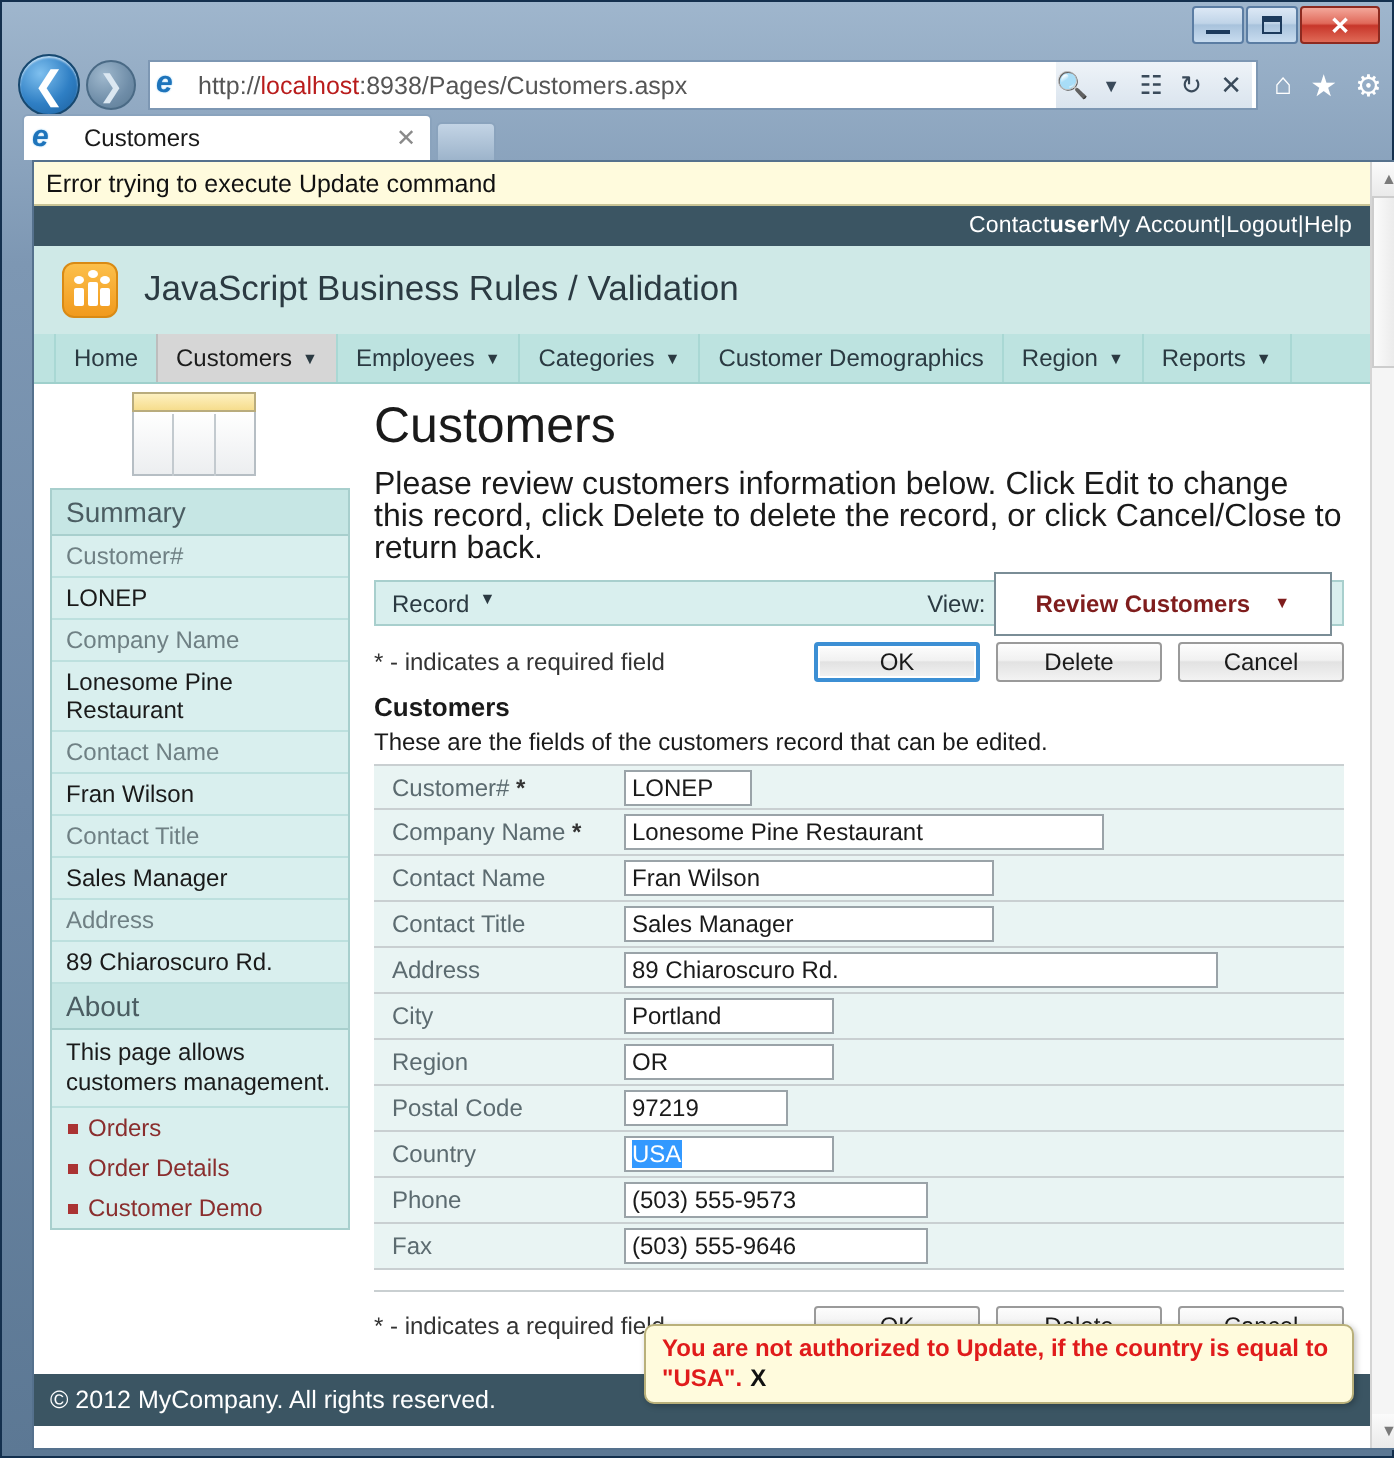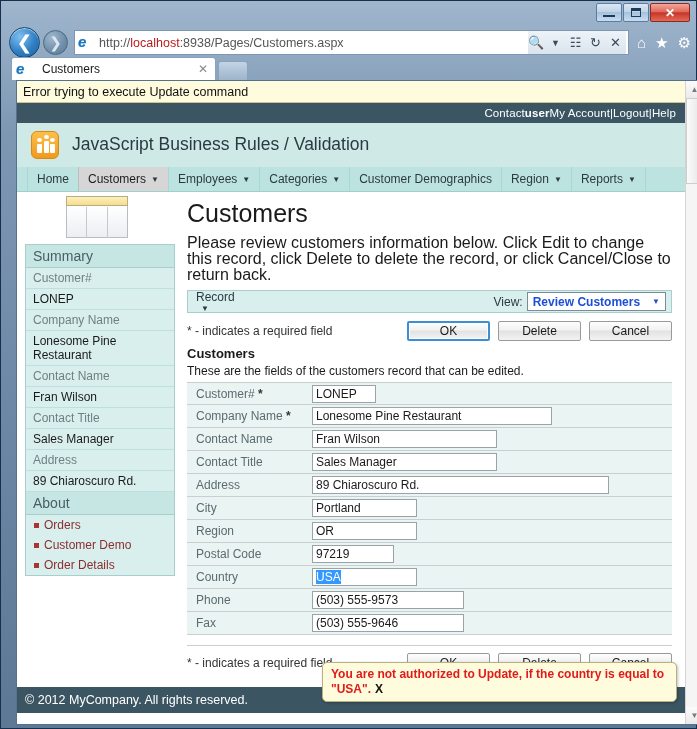--- a/index.html
+++ b/index.html
@@ -162,27 +162,27 @@
   #breadcrumb { font-size:11.5px; color:#2a5d8f; }
   #breadcrumb .sep { color:#555; margin:0 2px; }
   #pagetitle { font-size:25px; color:#1a1a1a; margin:1px 0 7px 0; font-weight:normal; }
   #intro { font-size:16px; color:#1a1a1a; line-height:16px; margin-bottom:7px; }
 
   #recordbar {
     background:#d9efee; border:1px solid #a8cfcd; height:23px;
     display:flex; align-items:center; padding:0 5px 0 8px; font-size:12px; color:#2b3a42;
     margin-bottom:8px;
   }
-  #recordbtn { display:flex; align-items:flex-start;flex-direction:column; }
+  #recordbtn { display:flex; align-items:flex-start; }
   #recordbtn .caret { margin-left:5px; font-size:8px; }
   #viewwrap { margin-left:auto; display:flex; align-items:center; gap:4px; }
   #viewlabel { font-size:12px; color:#2b3a42; }
   #viewsel {
-    background:#fff; border:1px solid #7a8d96; height:19px; display:flex; align-items:center;
-    padding:0 5px; font-size:12px; font-weight:bold; color:#1d4ed8; gap:12px;
+    background:#fff; border:1px solid #7a8d96; height:32px; display:flex; align-items:center;
+    padding:0 20px; font-size:12px; font-weight:bold; color:#7f1d1d; gap:12px;
   }
   #viewsel .caret { font-size:8px; font-weight:normal; }
 
   .reqrow { display:flex; align-items:center; margin-bottom:5px; }
   .reqnote { font-size:12px; color:#333; }
   .btns { margin-left:auto; display:flex; gap:8px; }
   .btn {
     width:83px; height:20px; font-size:12px; color:#1a1a1a;
     background:linear-gradient(to bottom,#fdfdfd 0%, #f1f1f1 45%, #e2e2e2 50%, #f3f3f3 100%);
     border:1px solid #9a9a9a; border-radius:2px;
@@ -356,24 +356,25 @@
                 <div class="sb-label">Company Name</div>
                 <div class="sb-value">Lonesome Pine Restaurant</div>
                 <div class="sb-label">Contact Name</div>
                 <div class="sb-value">Fran Wilson</div>
                 <div class="sb-label">Contact Title</div>
                 <div class="sb-value">Sales Manager</div>
                 <div class="sb-label">Address</div>
                 <div class="sb-value">89 Chiaroscuro Rd.</div>
               </div>
             <div class="sb-h">About</div>
+            <div class="sb-text">This page allows customers management.</div>
             <div id="seealso-links">
                 <div class="sb-link"><span class="bullet"></span><span>Orders</span></div>
+                <div class="sb-link"><span class="bullet"></span><span>Order Details</span></div>
                 <div class="sb-link"><span class="bullet"></span><span>Customer Demo</span></div>
-                <div class="sb-link"><span class="bullet"></span><span>Order Details</span></div>
               </div>
           </div>
         </div>
 
         <div id="main">
           <h1 id="pagetitle">Customers</h1>
           <div id="intro">Please review customers information below. Click Edit to change this record, click Delete to delete the record, or click Cancel/Close to return back.</div>
 
           <div id="recordbar">
             <div id="recordbtn">

